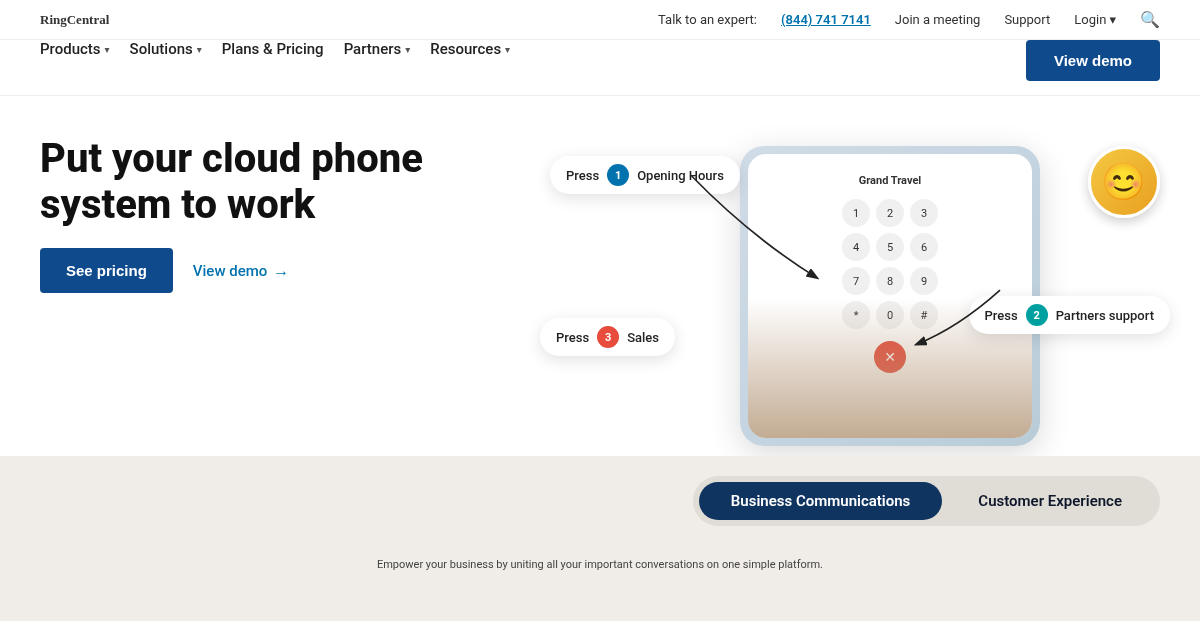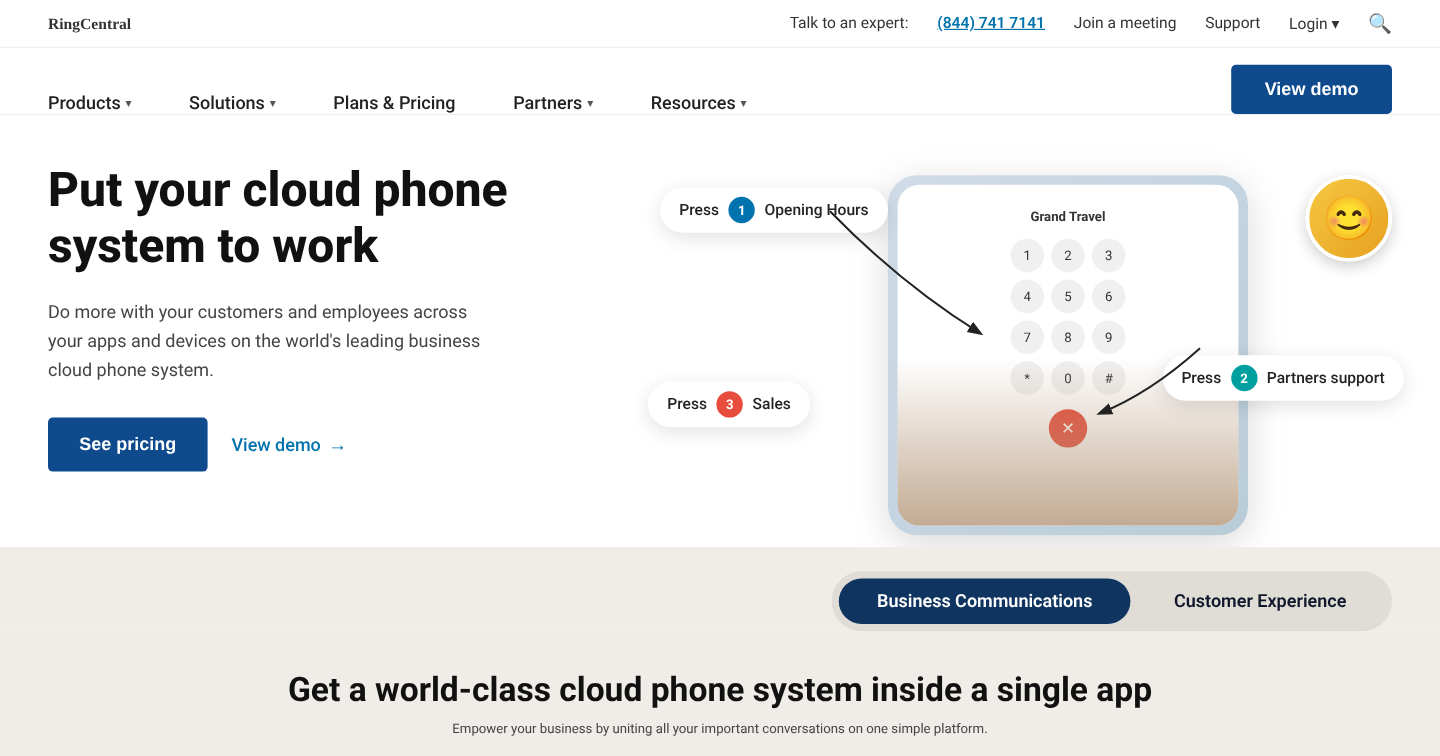--- a/index.html
+++ b/index.html
@@ -34,25 +34,25 @@
     }
     .logo-ring { color: #0073ae; }
     .logo-central { color: #f47b20; }
     .top-bar a, .top-bar span { color: #333; text-decoration: none; font-size: 13px; cursor: pointer; }
     .top-bar .phone-link { color: #0073ae; font-weight: 600; text-decoration: underline; }
     .top-bar .search-icon { font-size: 16px; cursor: pointer; color: #555; }
 
     
     .nav {
       display: flex;
-      align-items: flex-end;
+      align-items: flex-start;
       padding: 0 40px;
       height: 56px;
       border-bottom: 1px solid #eee;
-      gap: 48px;
+      gap: 20px;
     }
     .nav-item {
       font-size: 15px;
       font-weight: 500;
       color: #222;
       cursor: pointer;
       display: flex;
       align-items: center;
       gap: 4px;
       white-space: nowrap;
@@ -360,21 +360,20 @@
   <div class="nav-item">
     <span>Resources</span>
     <span class="chevron">▾</span>
   </div>
   <button class="nav-cta">View demo</button>
 </nav>
 
 <div class="hero">
   <div class="hero-content">
     <h1 class="hero-title">Put your cloud phone system to work</h1>
-    <p class="hero-subtitle">Do more with your customers and employees across your apps and devices on the world's leading business cloud phone system.</p>
     <div class="hero-actions">
       <button class="btn-primary">See pricing</button>
       <a class="btn-link">
         <span>View demo</span>
         <span class="arrow">→</span>
       </a>
     </div>
   </div>
 
   <div class="hero-image-area">
@@ -442,16 +441,15 @@
         <span>Business Communications</span>
       </div>
       <div class="tab-item tab-inactive">
         <span>Customer Experience</span>
       </div>
     </div>
   </div>
 </div>
 
 <div class="bottom-section">
-  <h2 class="bottom-title">Get a world-class cloud phone system inside a single app</h2>
   <p class="bottom-subtitle">Empower your business by uniting all your important conversations on one simple platform.</p>
 
 </div>
 
 </body></html>

